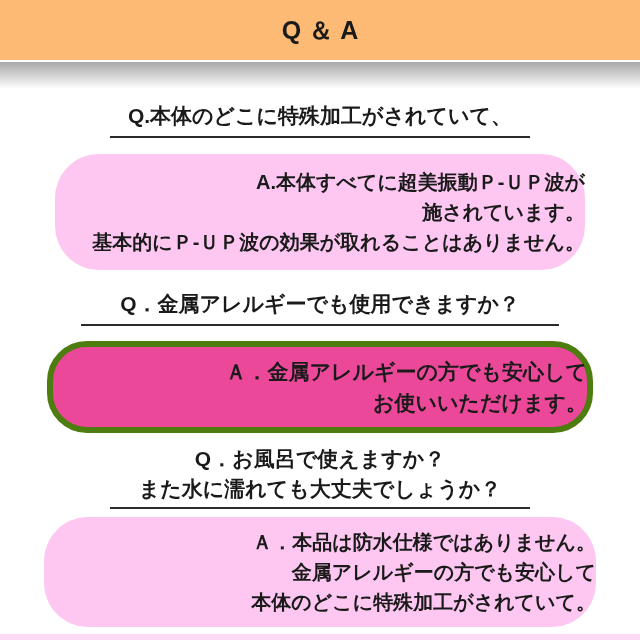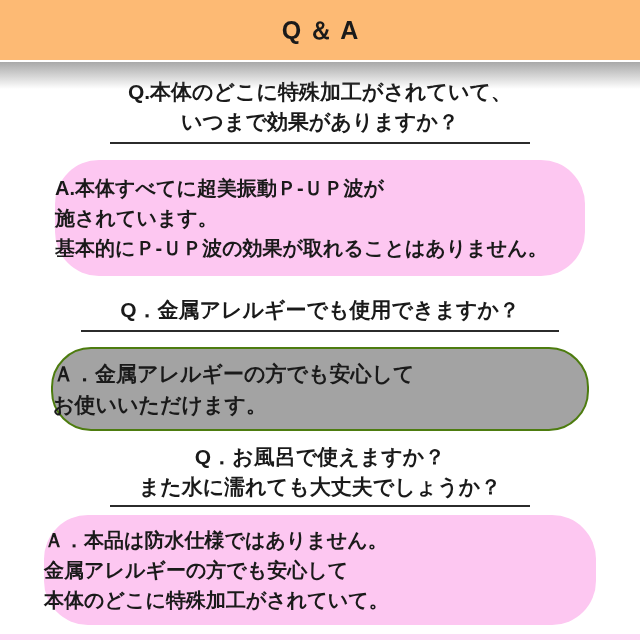--- a/index.html
+++ b/index.html
@@ -30,21 +30,21 @@
   }
   
   .header-shadow{
     position:absolute;
     left:0;top:62px;width:640px;height:27px;
     background:linear-gradient(to bottom, rgba(110,110,110,0.60), rgba(255,255,255,0));
     pointer-events:none;
   }
   
   .content{
-    padding-top:17px;
+    padding-top:41px;
     border-radius:23px;
   }
   .q-line{
     font-size:21px;
     font-weight:bold;
     line-height:30px;
     text-align:center;
     white-space:nowrap;
   }
   .q-underline{
@@ -52,40 +52,40 @@
     border-bottom:2px solid #2b2b2b;
     margin:5px auto 0 auto;
   }
   .q1-underline{width:420px;}
   .q2-underline{width:478px;}
   .q3-underline{width:420px;}
 
   .a-box{
     margin:9px auto;
     border-radius:44px;
-    text-align:left;
+    text-align:right;
   }
   .a-line{
     font-size:20px;
     font-weight:bold;
     line-height:30px;
     white-space:nowrap;
   }
   .a-box-1{
     width:530px;
     margin-top:16px;
     background:#fdc7f1;
     padding:13px 0;
   }
   .q2-block{margin-top:19px;}
   .a-box-2{
     width:534px;
     margin-top:15px;
-    background:#a3a3a3;
-    border:2px solid #4d7c0f;
+    background:#ec4899;
+    border:6px solid #4d7c0f;
     border-radius:40px;
     padding:9px 0;
   }
   .a-box-2 .a-line{font-size:21px;line-height:31px;}
   .q3-block{margin-top:11px;}
   .q3-underline{margin-top:3px;}
   .a-box-3{
     width:552px;
     margin-top:8px;
     background:#fdc7f1;
@@ -106,21 +106,20 @@
 
   <div class="header">
     <div class="header-title">Q＆A</div>
   </div>
   <div class="header-shadow"></div>
 
   <div class="content">
 
     <div class="q-block">
       <div class="q-line">Q.本体のどこに特殊加工がされていて、</div>
-      <div class="q-line">いつまで効果がありますか？</div>
       <div class="q-underline q1-underline"></div>
     </div>
 
     <div class="a-box a-box-1">
       <div class="a-line">A.本体すべてに超美振動Ｐ-ＵＰ波が</div>
       <div class="a-line">施されています。</div>
       <div class="a-line">基本的にＰ-ＵＰ波の効果が取れることはありません。</div>
     </div>
 
     <div class="q-block q2-block">

